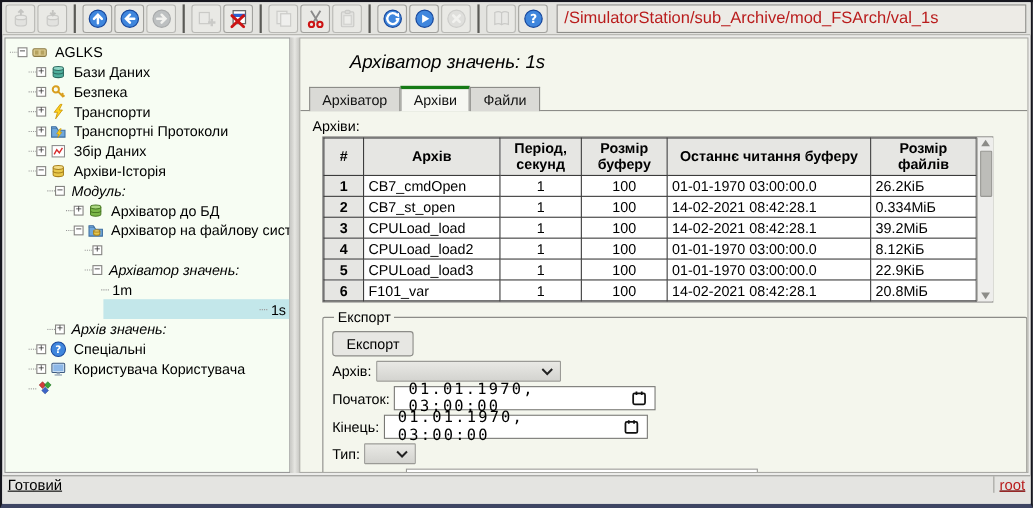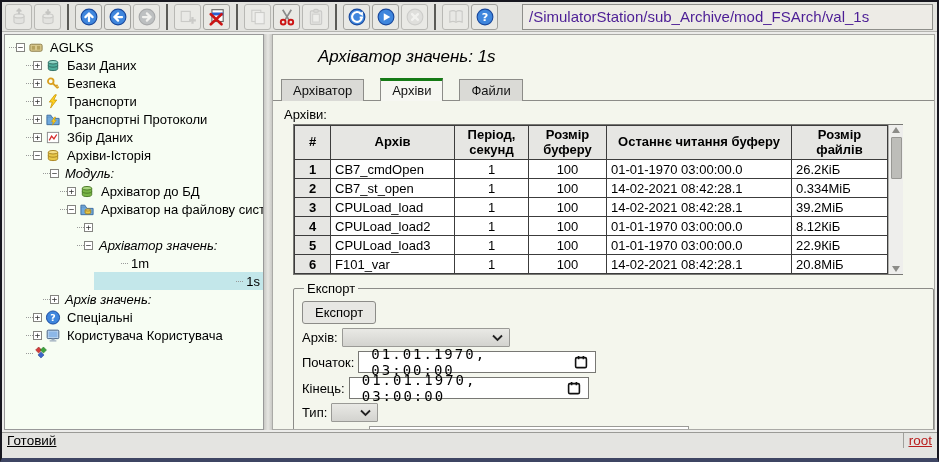--- a/index.html
+++ b/index.html
@@ -28,26 +28,26 @@
     border: 1px solid #a2a29e; border-radius: 3px;
     background: #e9e9e5;
     display: flex; align-items: center; justify-content: center;
     padding: 0;
   }
   .tb-btn svg { width: 18px; height: 18px; }
   .tb-btn.disabled { border-color: #b8b8b4; }
   .tb-btn.disabled svg { opacity: .38; filter: grayscale(.9); }
   .tb-sep { width: 2px; height: 26px; background: #5a5a56; margin: 0 4px; flex: 0 0 2px; }
   .address {
-    flex: 1; height: 26px; margin-left: 22px; margin-right: 1px;
+    flex: 1; height: 26px; margin-left: 6px; margin-right: 1px;
     background: #edebe6;
     border: 1px solid #8e8e8a;
     display: flex; align-items: center;
     padding: 0 6px;
-    font-size: 15px; color: #4c1d95;
+    font-size: 15px; color: #b91c1c;
     white-space: nowrap; overflow: hidden;
   }
 
   
   .content { flex: 1; display: flex; overflow: hidden; }
 
   .tree-panel {
     width: 260px; flex: 0 0 260px;
     margin: 2px 0 2px 2px;
     background: #f7fdf3;
@@ -88,21 +88,21 @@
   .page-title {
     font-size: 17px; font-style: italic; color: #000;
     margin: 12px 0 10px 45px;
   }
 
   .tabbar { margin: 0; padding: 0 0 0 8px; border-bottom: 1px solid #8c8c88; display: flex; align-items: flex-end; }
   .tab {
     font-size: 13px; padding: 3px 11px 3px;
     background: #dadad6;
     border: 1px solid #8c8c88; border-bottom: none;
-    margin-right: 16px; color: #111;
+    margin-right: 0; color: #111;
     position: relative; top: 1px;
   }
   .tab.active {
     background: #f6f7f2;
     border-top: 3px solid #157a15;
     padding-top: 2px;
     top: 1px;
   }
 
   .tab-content { padding: 4px 8px 0 10px; }
@@ -473,21 +473,21 @@
             <span class="expander">+</span>
           </span>
         </div>
         <div class="tree-row" style="padding-left: 72px;">
           <span class="row-body">
             <span class="stub"></span>
             <span class="expander">−</span>
             <span class="tree-label italic">Архіватор значень:</span>
           </span>
         </div>
-        <div class="tree-row" style="padding-left: 116px;">
+        <div class="tree-row" style="padding-left: 87px;">
           <span class="row-body">
             <span class="stub"></span>
             <span class="tree-label">1m</span>
           </span>
         </div>
         <div class="tree-row" style="padding-left: 89px;">
           <span class="row-body selected">
             <span class="stub"></span>
             <span class="tree-label">1s</span>
           </span>

